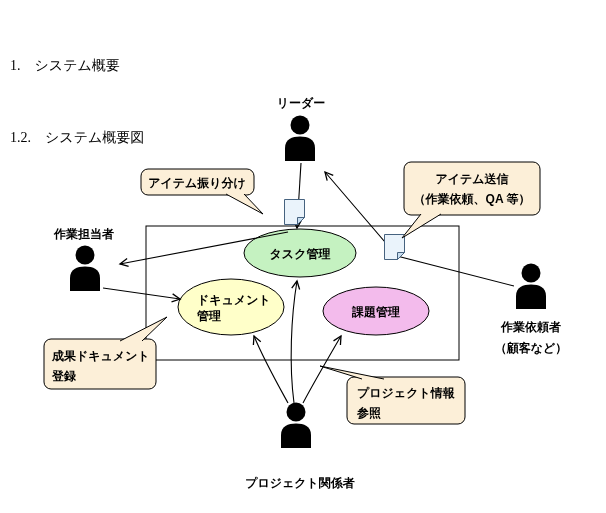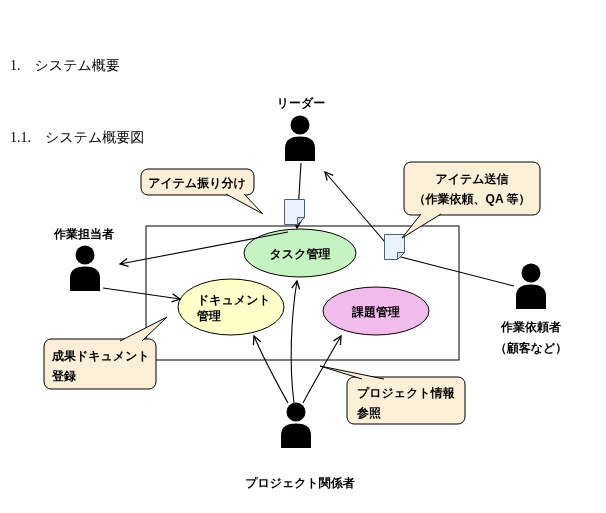--- a/index.html
+++ b/index.html
@@ -25,21 +25,21 @@
   .note-body { stroke:#46627f; stroke-width:1; }
   .note-fold { stroke:#46627f; stroke-width:1; }
 </style>
 </head>
 <body>
 
 <div class="page">
 
   <div class="header">
     <div>1.　システム概要</div>
-    <div>1.1.　システム概要図</div>
+    <div>1.2.　システム概要図</div>
   </div>
 
   <svg class="diagram-svg" width="606" height="513" viewBox="0 0 606 513">
     <defs>
       <marker id="ah" viewBox="0 0 12 12" refX="10" refY="6" markerWidth="12" markerHeight="12" markerUnits="userSpaceOnUse" orient="auto">
         <path d="M2,2 L10,6 L2,10" fill="none" stroke="#000" stroke-width="1.3"></path>
       </marker>
     </defs>
 
     <rect x="146" y="226" width="313" height="134" fill="#ffffff" class="shape"></rect>

